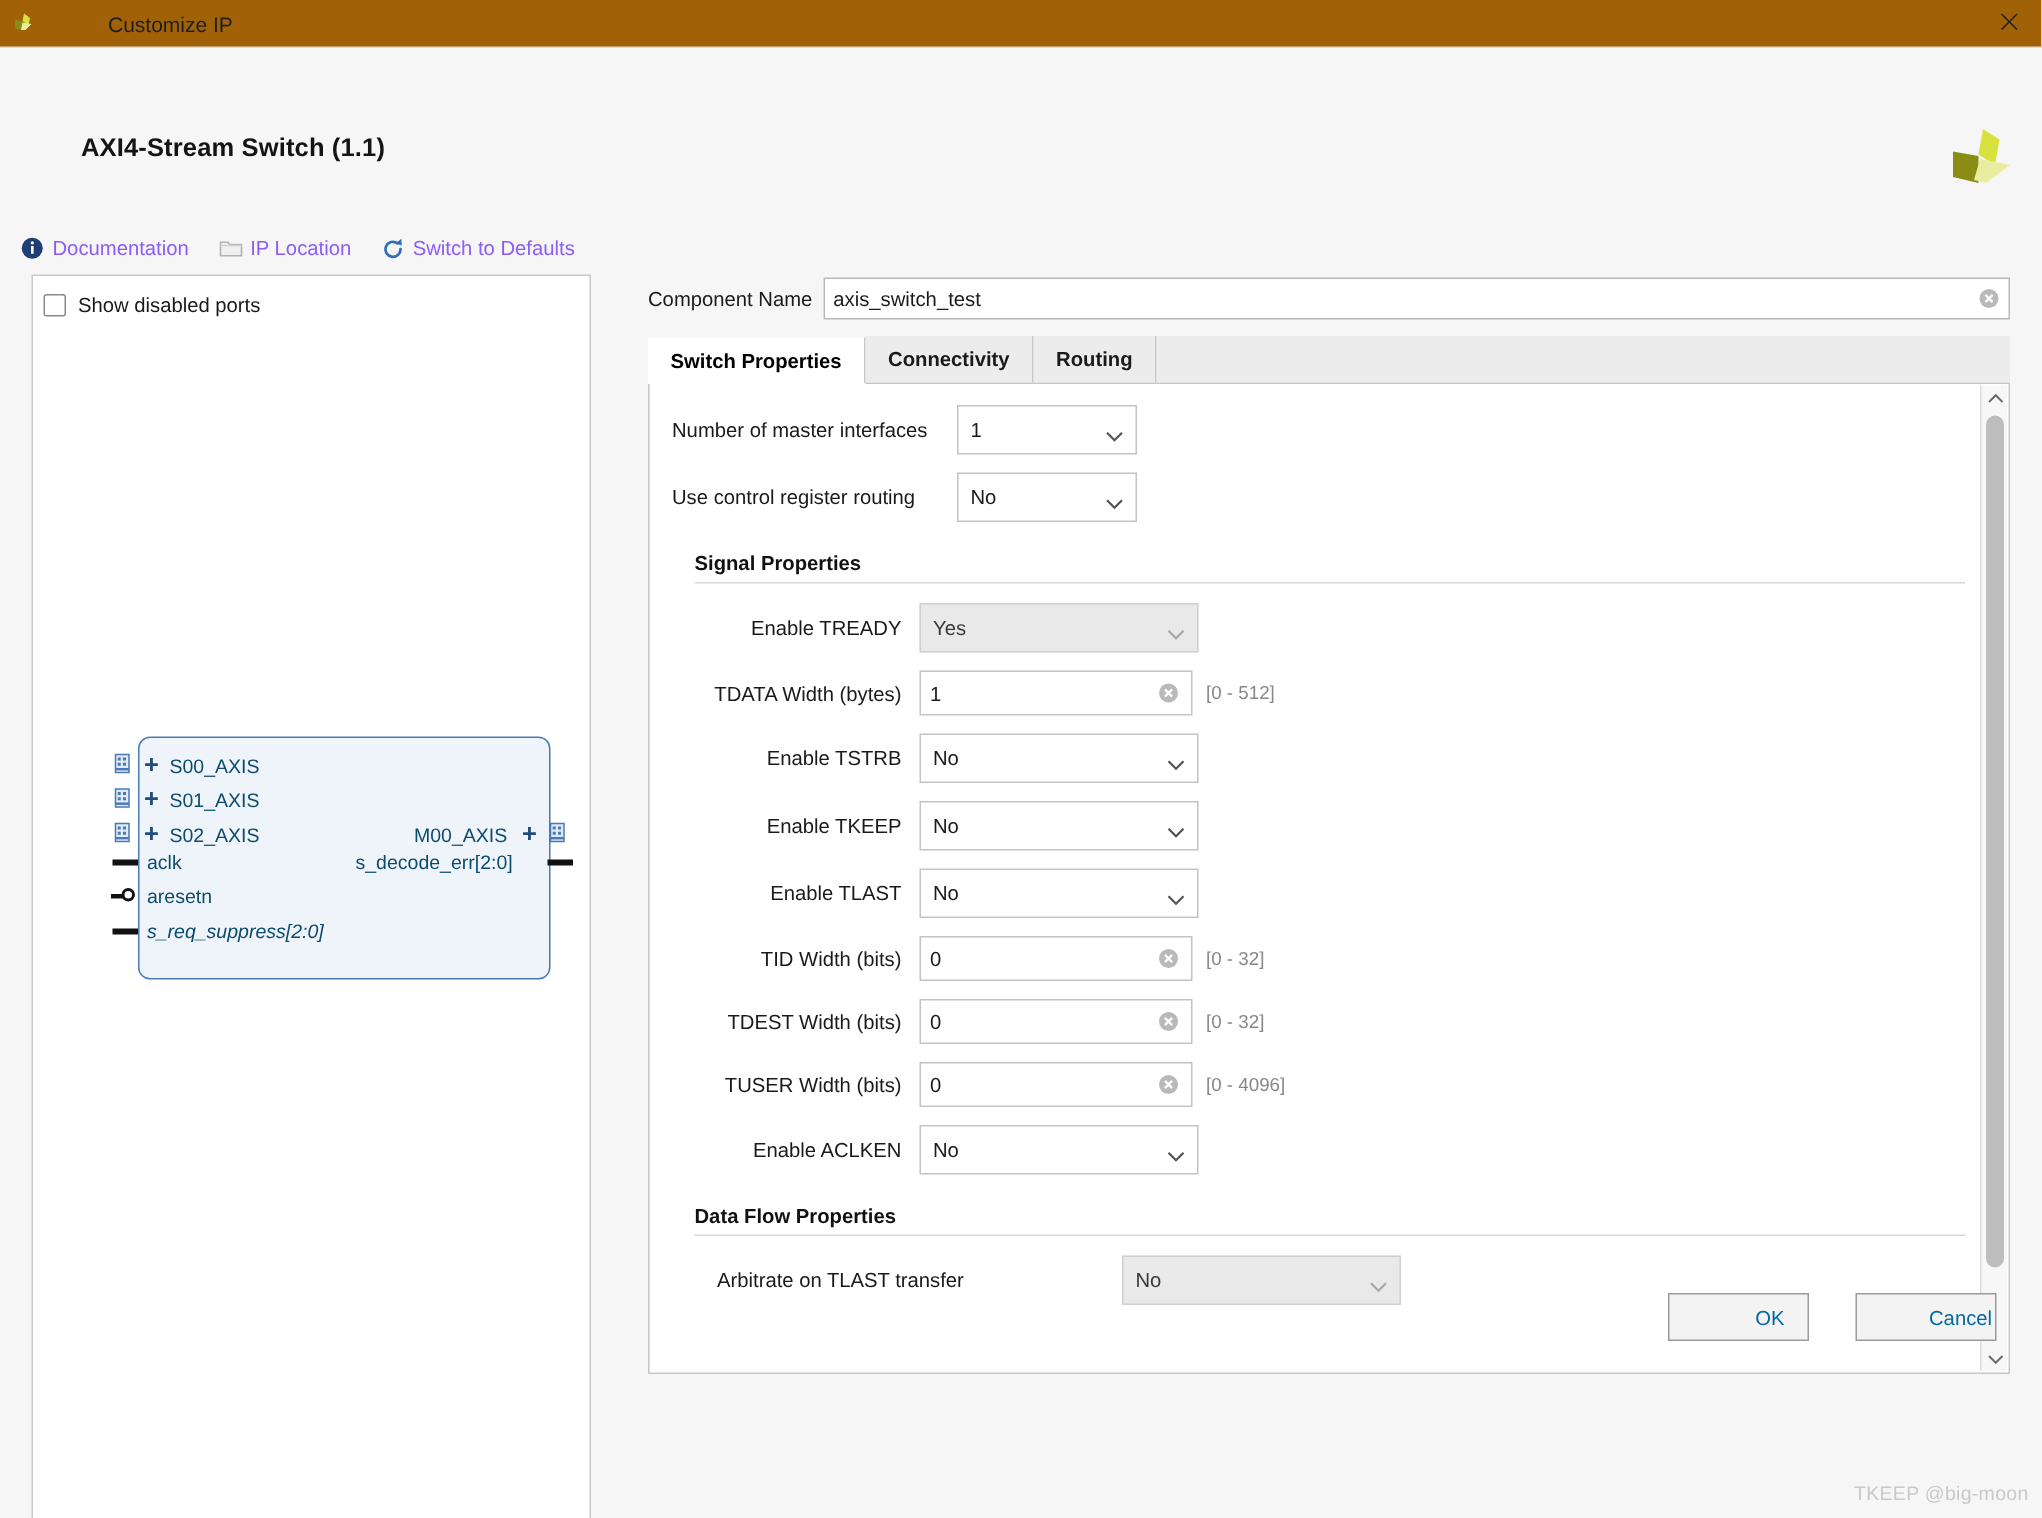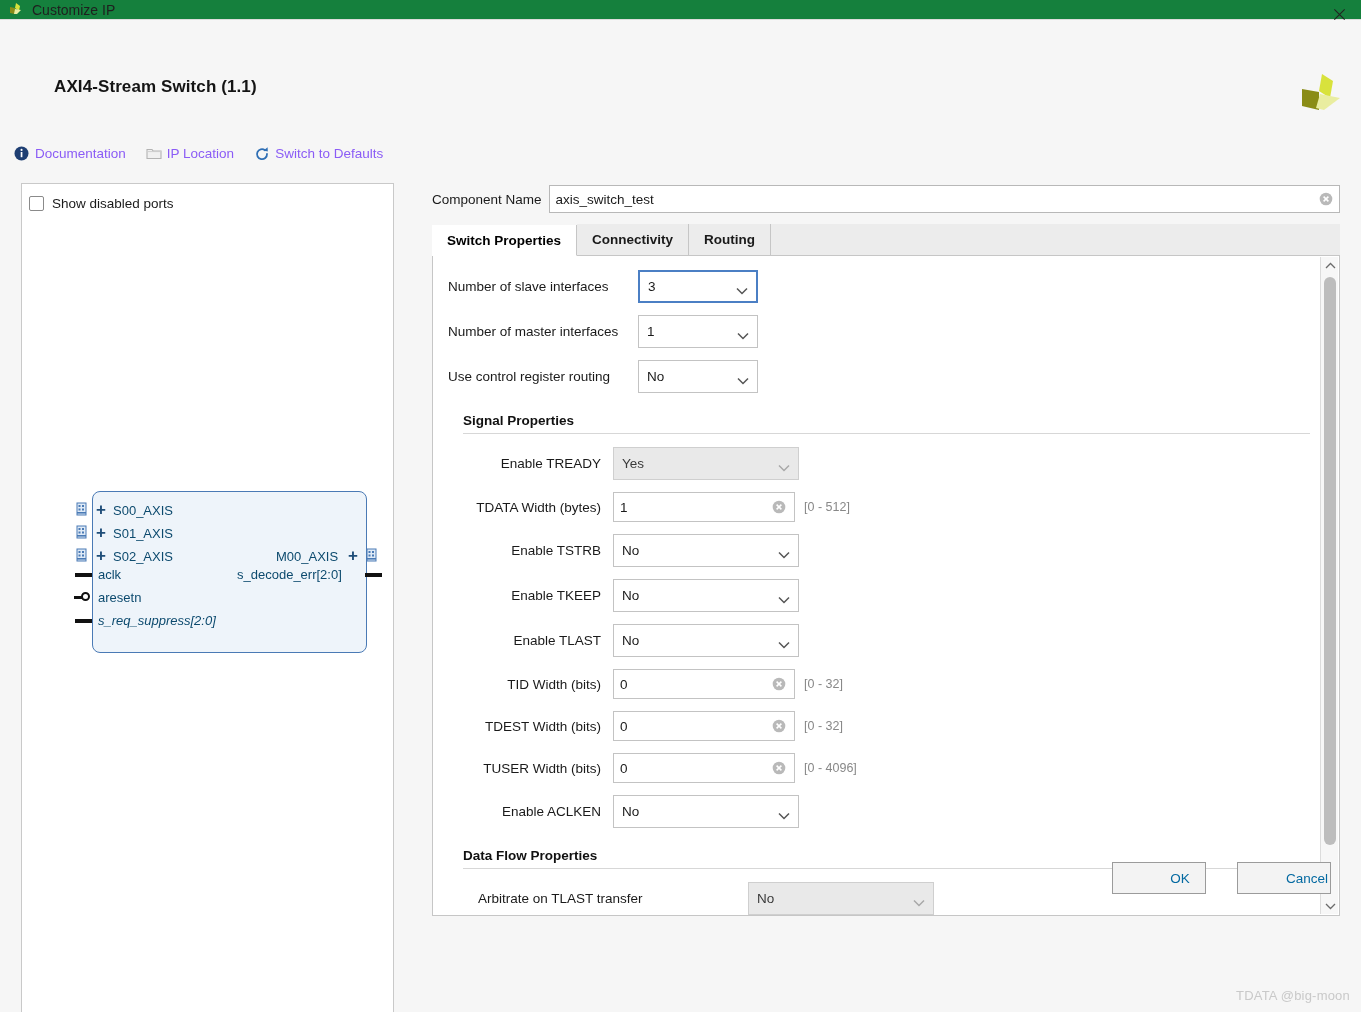--- a/index.html
+++ b/index.html
@@ -9,25 +9,26 @@
     background:#f6f6f6;
     font-family:"Liberation Sans", sans-serif;
     font-size:13px;
     color:#1a1a1a;
     overflow:hidden;
     position:relative;
   }
 
   
   .titlebar {
-    height:20px; background:#15803d;
+    height:32px; background:#a16207;
     display:flex; align-items:center;
     padding:0 10px 0 8px;
     border-bottom:1px solid #dcdcdc;
     position:relative;
+    gap:40px;
   }
   .titlebar .tb-title { font-size:14px; color:#1f1f1f; margin-left:8px; }
   .close-btn {
     position:absolute; right:8px; top:3px;
     width:28px; height:22px;
     display:flex; align-items:center; justify-content:center;
     cursor:pointer;
   }
   .close-btn svg { display:block; }
 
@@ -356,31 +357,20 @@
   <div class="tabstrip">
     <div class="tab active">Switch Properties</div>
     <div class="tab">Connectivity</div>
     <div class="tab">Routing</div>
     <div class="tab tab-filler"></div>
   </div>
 
   <div class="pane">
     <div class="pane-inner">
 
-      <div class="frow">
-        <span class="flabel wide">Number of slave interfaces</span>
-        <div class="sel focus">
-          <span>3</span>
-          <span class="caret">
-            <svg viewBox="0 0 12 8" width="12" height="8">
-                <path d="M1 1.5 L6 6.5 L11 1.5" stroke="#555" stroke-width="1.5" fill="none"></path>
-              </svg>
-          </span>
-        </div>
-      </div>
 
       <div class="frow">
         <span class="flabel wide">Number of master interfaces</span>
         <div class="sel">
           <span>1</span>
           <span class="caret">
             <svg viewBox="0 0 12 8" width="12" height="8">
                 <path d="M1 1.5 L6 6.5 L11 1.5" stroke="#555" stroke-width="1.5" fill="none"></path>
               </svg>
           </span>
@@ -546,13 +536,13 @@
         <svg viewBox="0 0 11 8" width="11" height="8">
             <path d="M1 2 L5.5 6.5 L10 2" stroke="#6b6b6b" stroke-width="1.3" fill="none"></path>
           </svg>
       </div>
     </div>
   </div>
 </div>
 
 <button class="btn ok">OK</button>
 <button class="btn cancel">Cancel</button>
-<div class="watermark">TDATA @big-moon</div>
+<div class="watermark">TKEEP @big-moon</div>
 
 </body></html>

